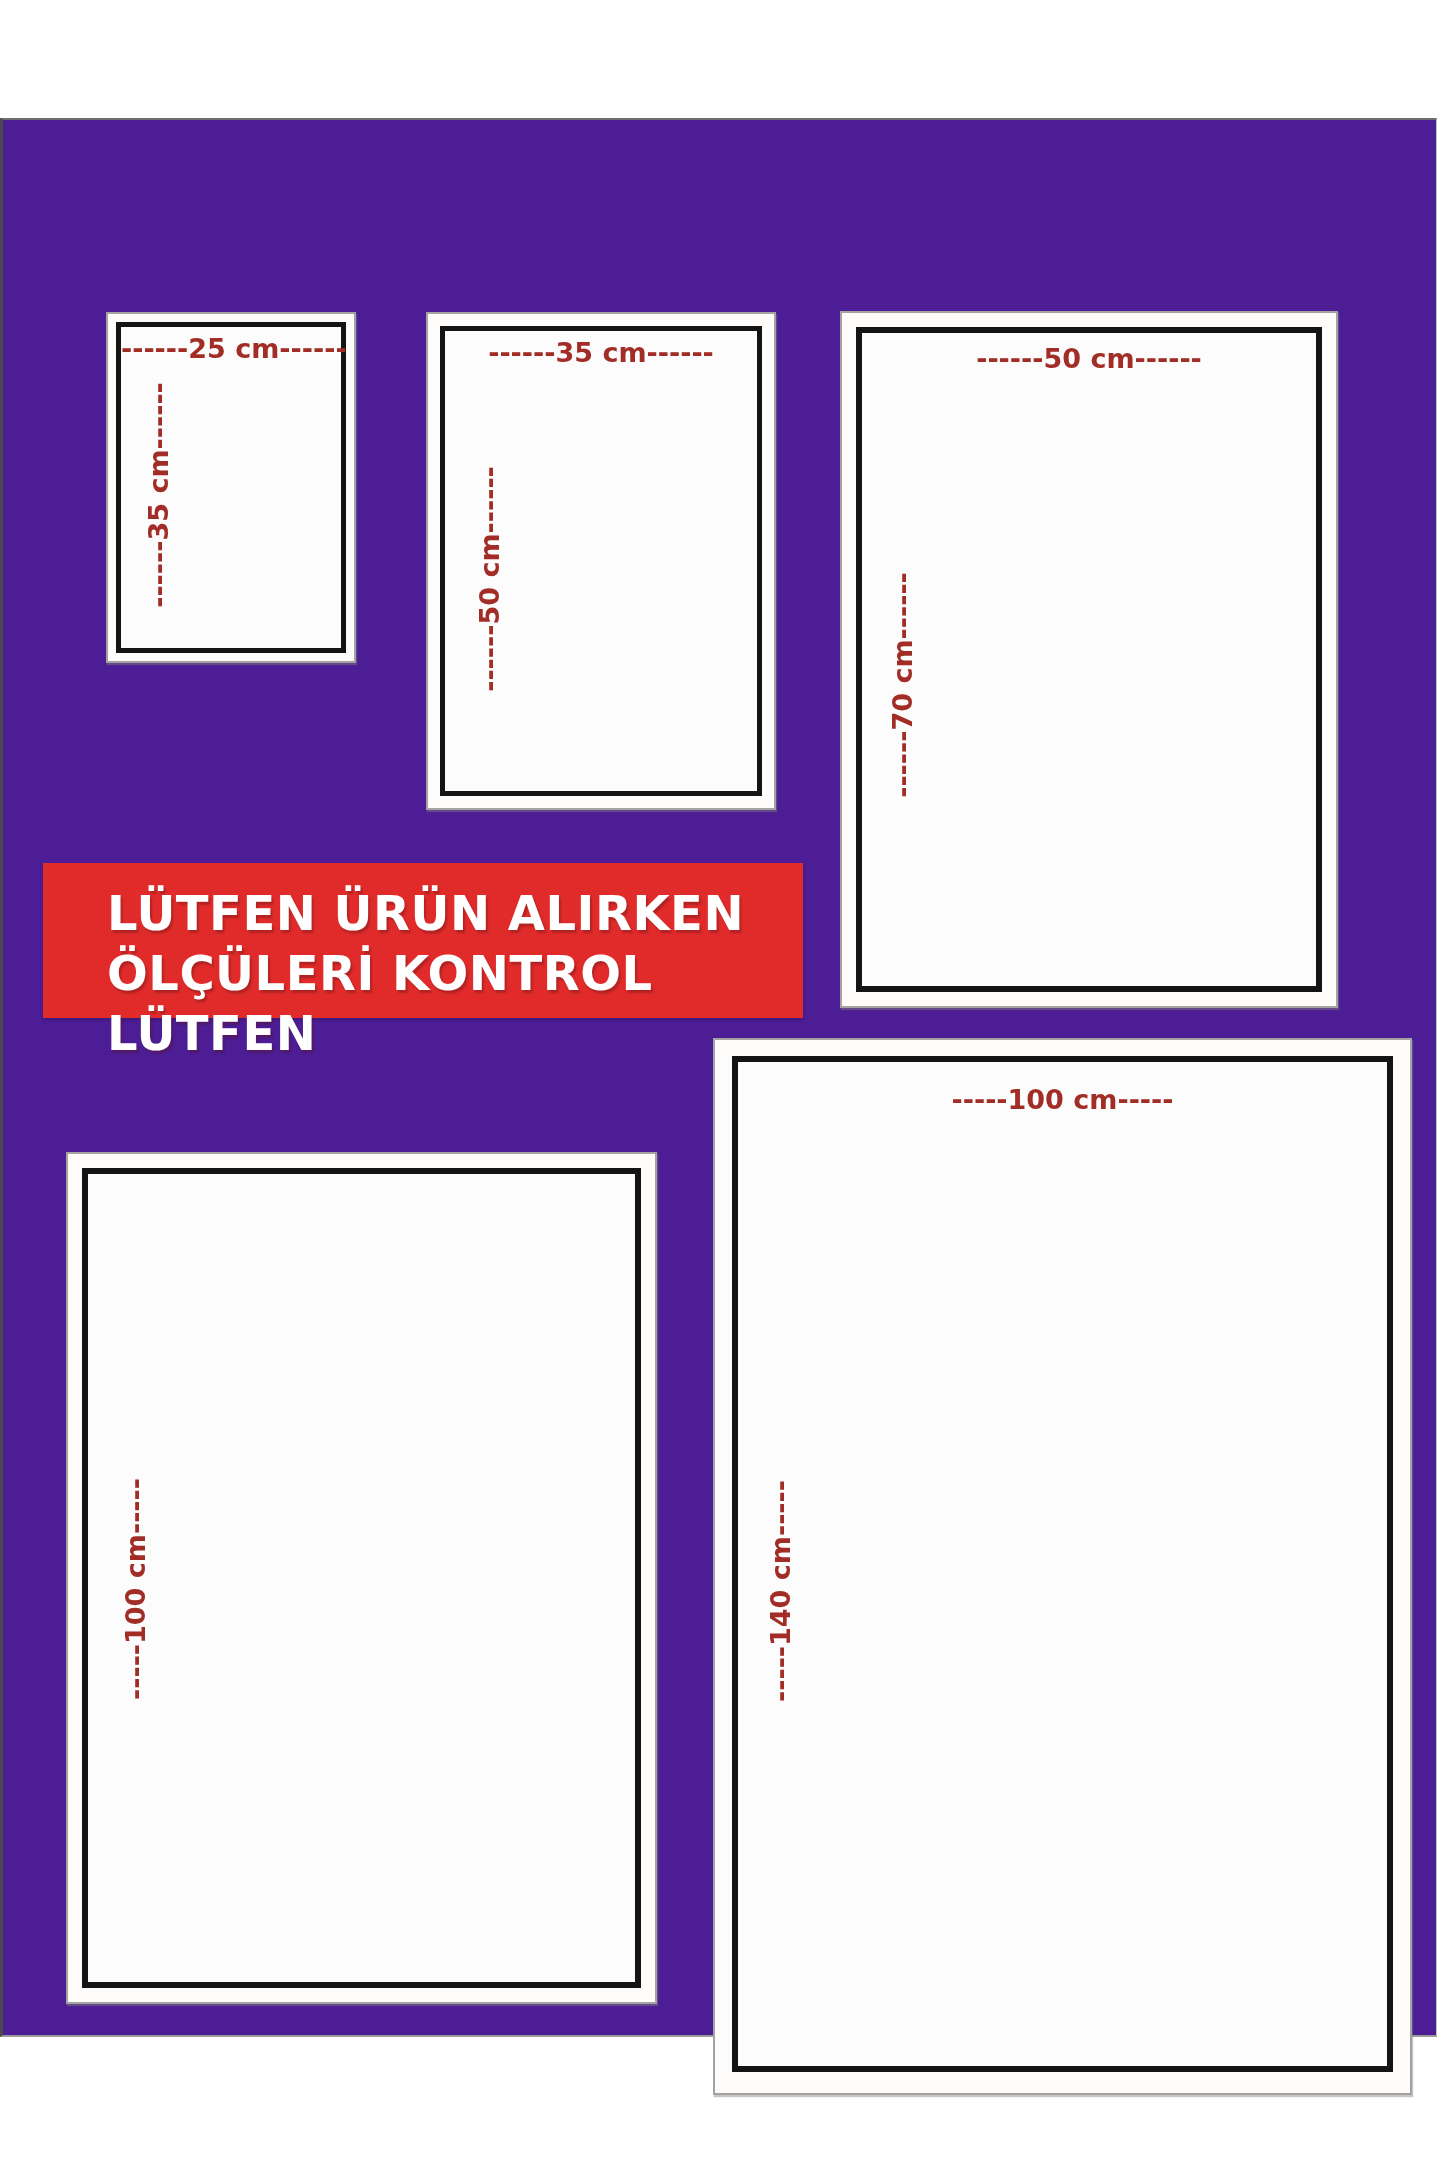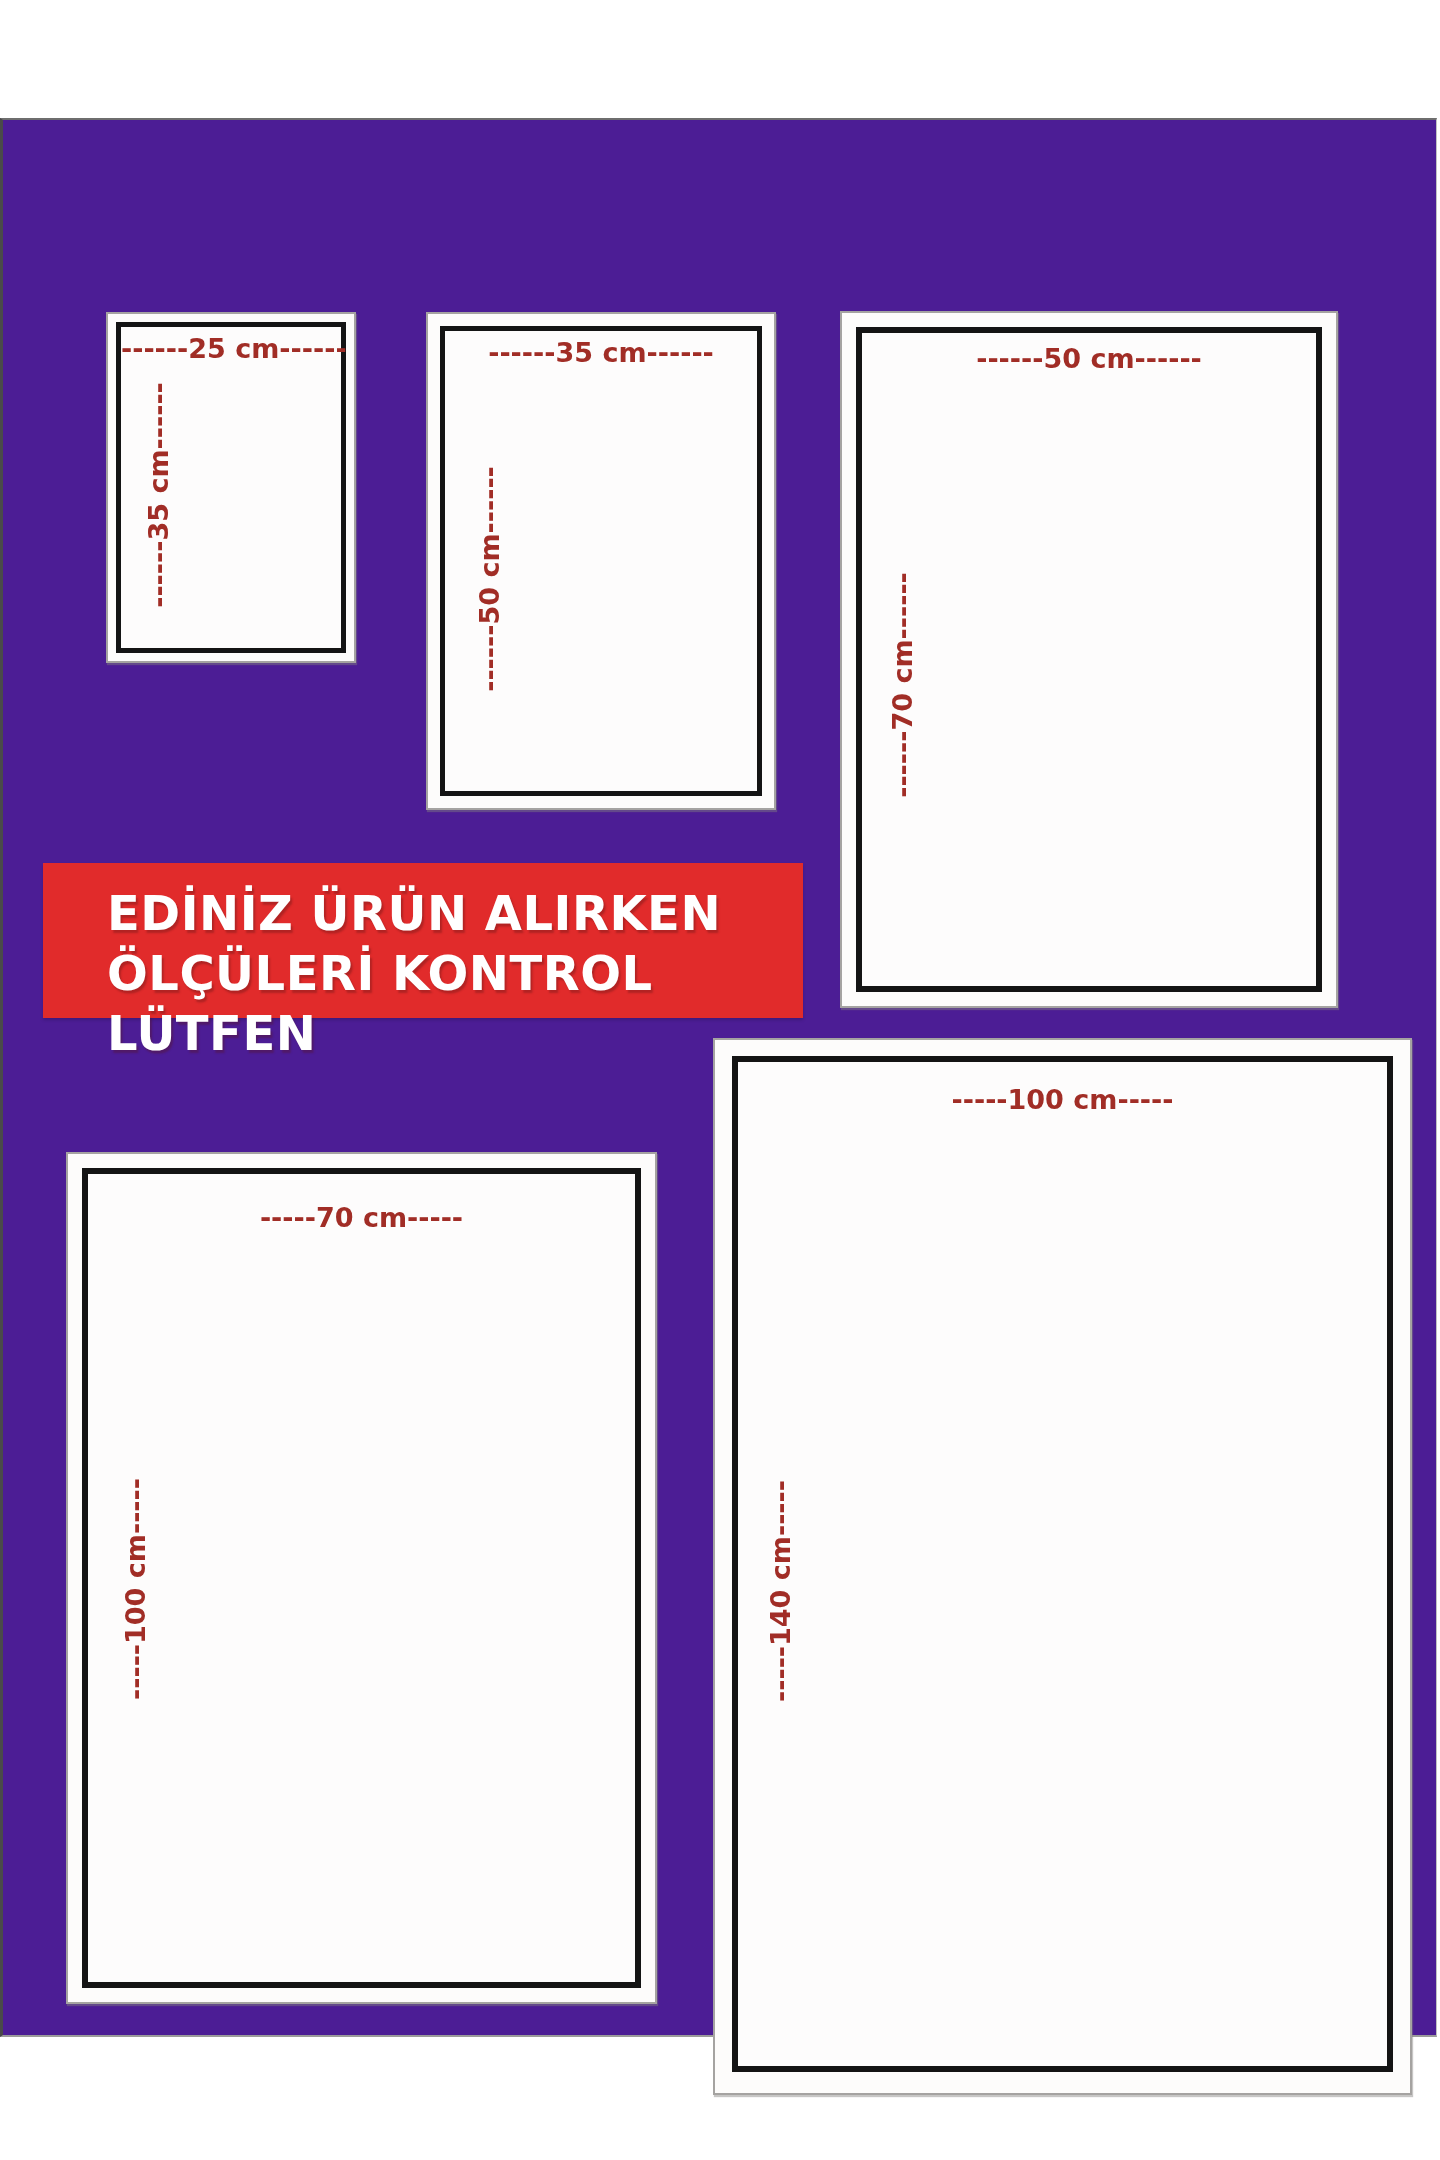--- a/index.html
+++ b/index.html
@@ -90,30 +90,29 @@
 
   <div class="size-box r3 thick">
     <div class="frame">
       <div class="dim dim-top">------50 cm------</div>
       <div class="dim dim-left">------70 cm------</div>
     </div>
   </div>
 
   <div class="size-box r4 thick">
     <div class="frame">
-      <div class="dim dim-top">-----70 cm-----</div>
       <div class="dim dim-left">-----100 cm-----</div>
     </div>
   </div>
 
   <div class="size-box r5 thick">
     <div class="frame">
       <div class="dim dim-top">-----100 cm-----</div>
       <div class="dim dim-left">-----140 cm-----</div>
     </div>
   </div>
 
   <div class="banner">
-    <div>EDİNİZ ÜRÜN ALIRKEN</div>
+    <div>LÜTFEN ÜRÜN ALIRKEN</div>
     <div>ÖLÇÜLERİ KONTROL LÜTFEN</div>
   </div>
 
 </div>
 
 </body></html>

